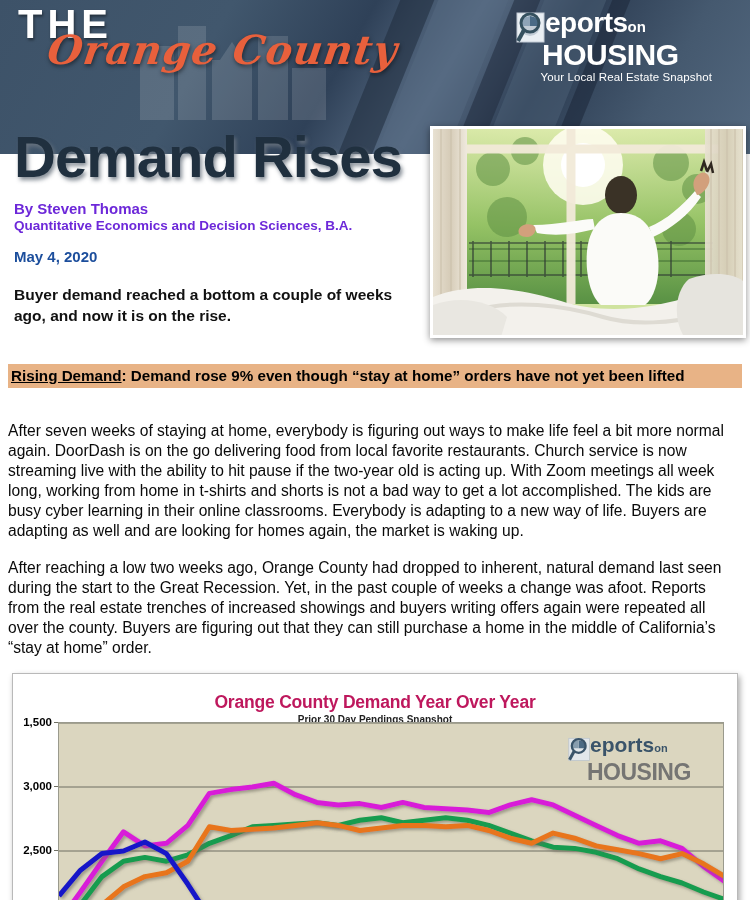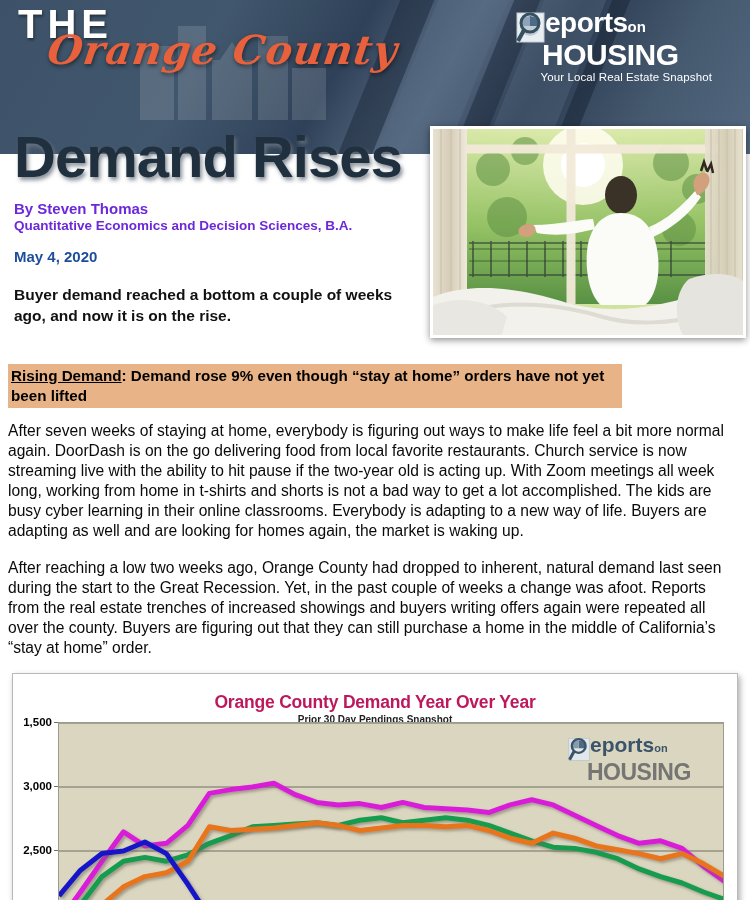--- a/index.html
+++ b/index.html
@@ -100,21 +100,21 @@
   .photo {
     position: absolute; left: 430px; top: 126px; width: 316px; height: 212px;
     border: 3px solid #ffffff;
     box-shadow: 0 2px 7px rgba(0,0,0,.45);
     overflow: hidden;
     background: #cfe3c6;
   }
 
   
   .hl-bar {
-    position: absolute; left: 8px; top: 364px; width: 614px;
+    position: absolute; left: 8px; top: 364px; width: 734px;
     background: #e8b386;
     font-size: 15.2px; font-weight: bold; color: #000;
     line-height: 1.32; padding: 2px 2px 2px 3px;
   }
   .hl-bar u { text-decoration: underline; }
 
   
   .body-copy {
     position: absolute; left: 8px; top: 406px; width: 732px;
     font-size: 15.6px; color: #0a0a0a; line-height: 1.28;

